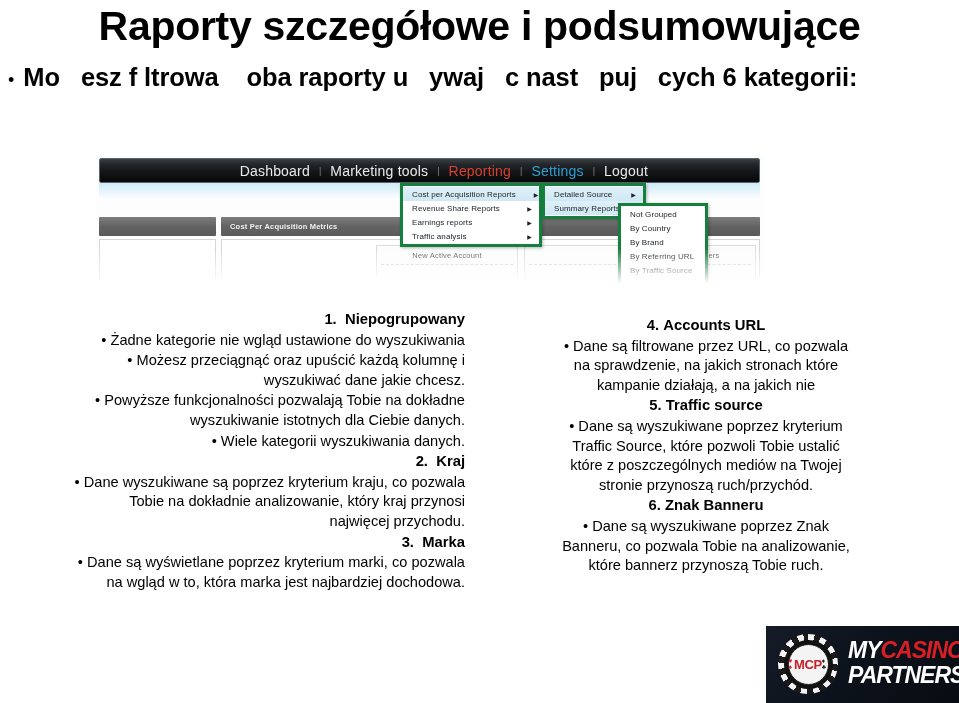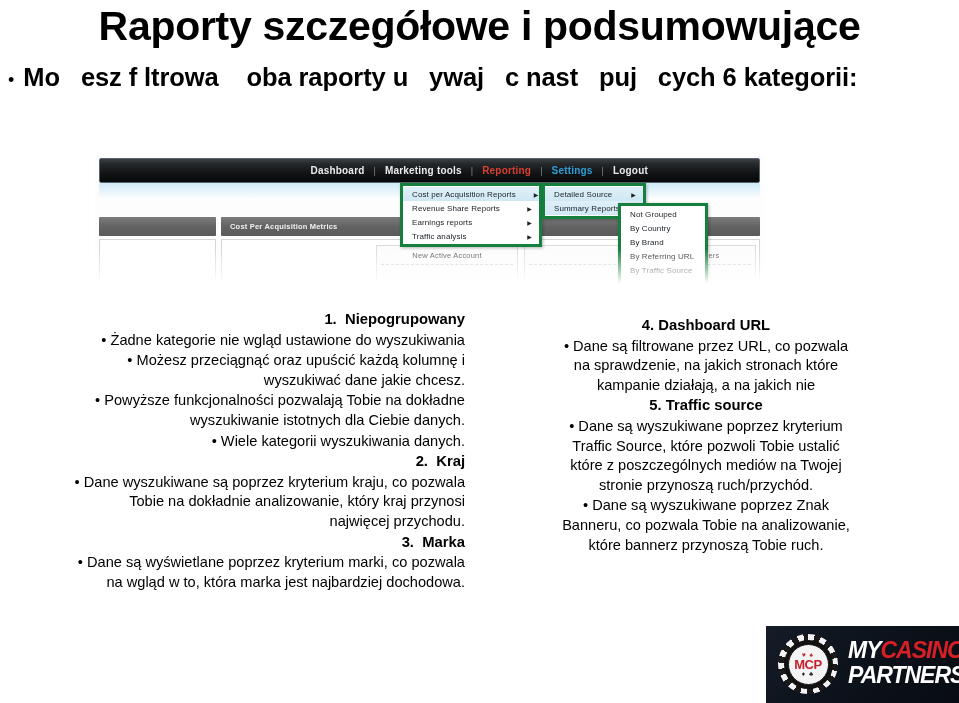--- a/index.html
+++ b/index.html
@@ -72,22 +72,22 @@
     width: 661px; height: 25px;
     background: linear-gradient(to bottom, #3a4045 0%, #24282b 22%, #121416 60%, #060708 100%);
     border: 1px solid #59636b;
     border-radius: 2px;
     display: flex;
     align-items: center;
     justify-content: flex-end;
     padding-right: 102px;
   }
   .nav-item {
-    font-size: 10px;
-    font-weight: bold;
+    font-size: 14px;
+    font-weight: normal;
     letter-spacing: 0.2px;
     color: #e8eaec;
     padding: 0 9px;
     white-space: nowrap;
   }
   .nav-sep {
     font-size: 9px;
     color: #7d858b;
   }
   .nav-item.red { color: #d8402f; }
@@ -221,21 +221,21 @@
     border-radius: 50%;
     background: #111;
     display: flex; align-items: center; justify-content: center;
   }
   #chip-inner {
     width: 41px; height: 41px;
     border-radius: 50%;
     background: #f4f4f4;
     border: 1.5px solid #1a1a1a;
     position: relative;
-    display: flex; flex-direction: column;
+    display: flex; flex-direction: row;
     align-items: center; justify-content: center;
   }
   #chip-suits-top {
     font-size: 6.5px; color: #c8202a; line-height: 6px; letter-spacing: 1px;
   }
   #chip-mcp {
     font-size: 13px; font-weight: bold; color: #c8202a;
     line-height: 13px; letter-spacing: -0.4px;
   }
   #chip-suits-bot {
@@ -369,29 +369,32 @@
   <p class="para">• Dane wyszukiwane są poprzez kryterium kraju, co pozwala Tobie na dokładnie analizowanie, który kraj przynosi najwięcej przychodu.</p>
 
   <p class="para num-head">
     <span>3.</span>&nbsp;&nbsp;<span>Marka</span>
   </p>
   <p class="para">• Dane są wyświetlane poprzez kryterium marki, co pozwala na wgląd w to, która marka jest najbardziej dochodowa.</p>
 </div>
 
 <div class="col" id="col-right">
   <p class="para num-head">
-    <span>4.</span>&nbsp;<span>Dashboard URL</span>
+    <span>4.</span>&nbsp;<span>Accounts URL</span>
   </p>
   <p class="para">• Dane są filtrowane przez URL, co pozwala na sprawdzenie,  na jakich stronach które kampanie działają, a na jakich nie</p>
 
   <p class="para num-head">
     <span>5.</span>&nbsp;<span>Traffic source</span>
   </p>
   <p class="para">• Dane są wyszukiwane poprzez kryterium  Traffic Source, które pozwoli Tobie ustalić które z poszczególnych mediów  na Twojej stronie przynoszą ruch/przychód.</p>
 
+  <p class="para num-head">
+    <span>6.</span>&nbsp;<span>Znak Banneru</span>
+  </p>
   <p class="para">• Dane są wyszukiwane poprzez Znak Banneru, co pozwala Tobie na analizowanie, które bannerz przynoszą Tobie ruch.</p>
 </div>
 
 <div id="logo">
   <div id="chip">
     <div id="chip-ring">
       <div id="chip-inner">
         <div id="chip-suits-top">♥ ♠</div>
         <div id="chip-mcp">MCP</div>
         <div id="chip-suits-bot">♦ ♣</div>

